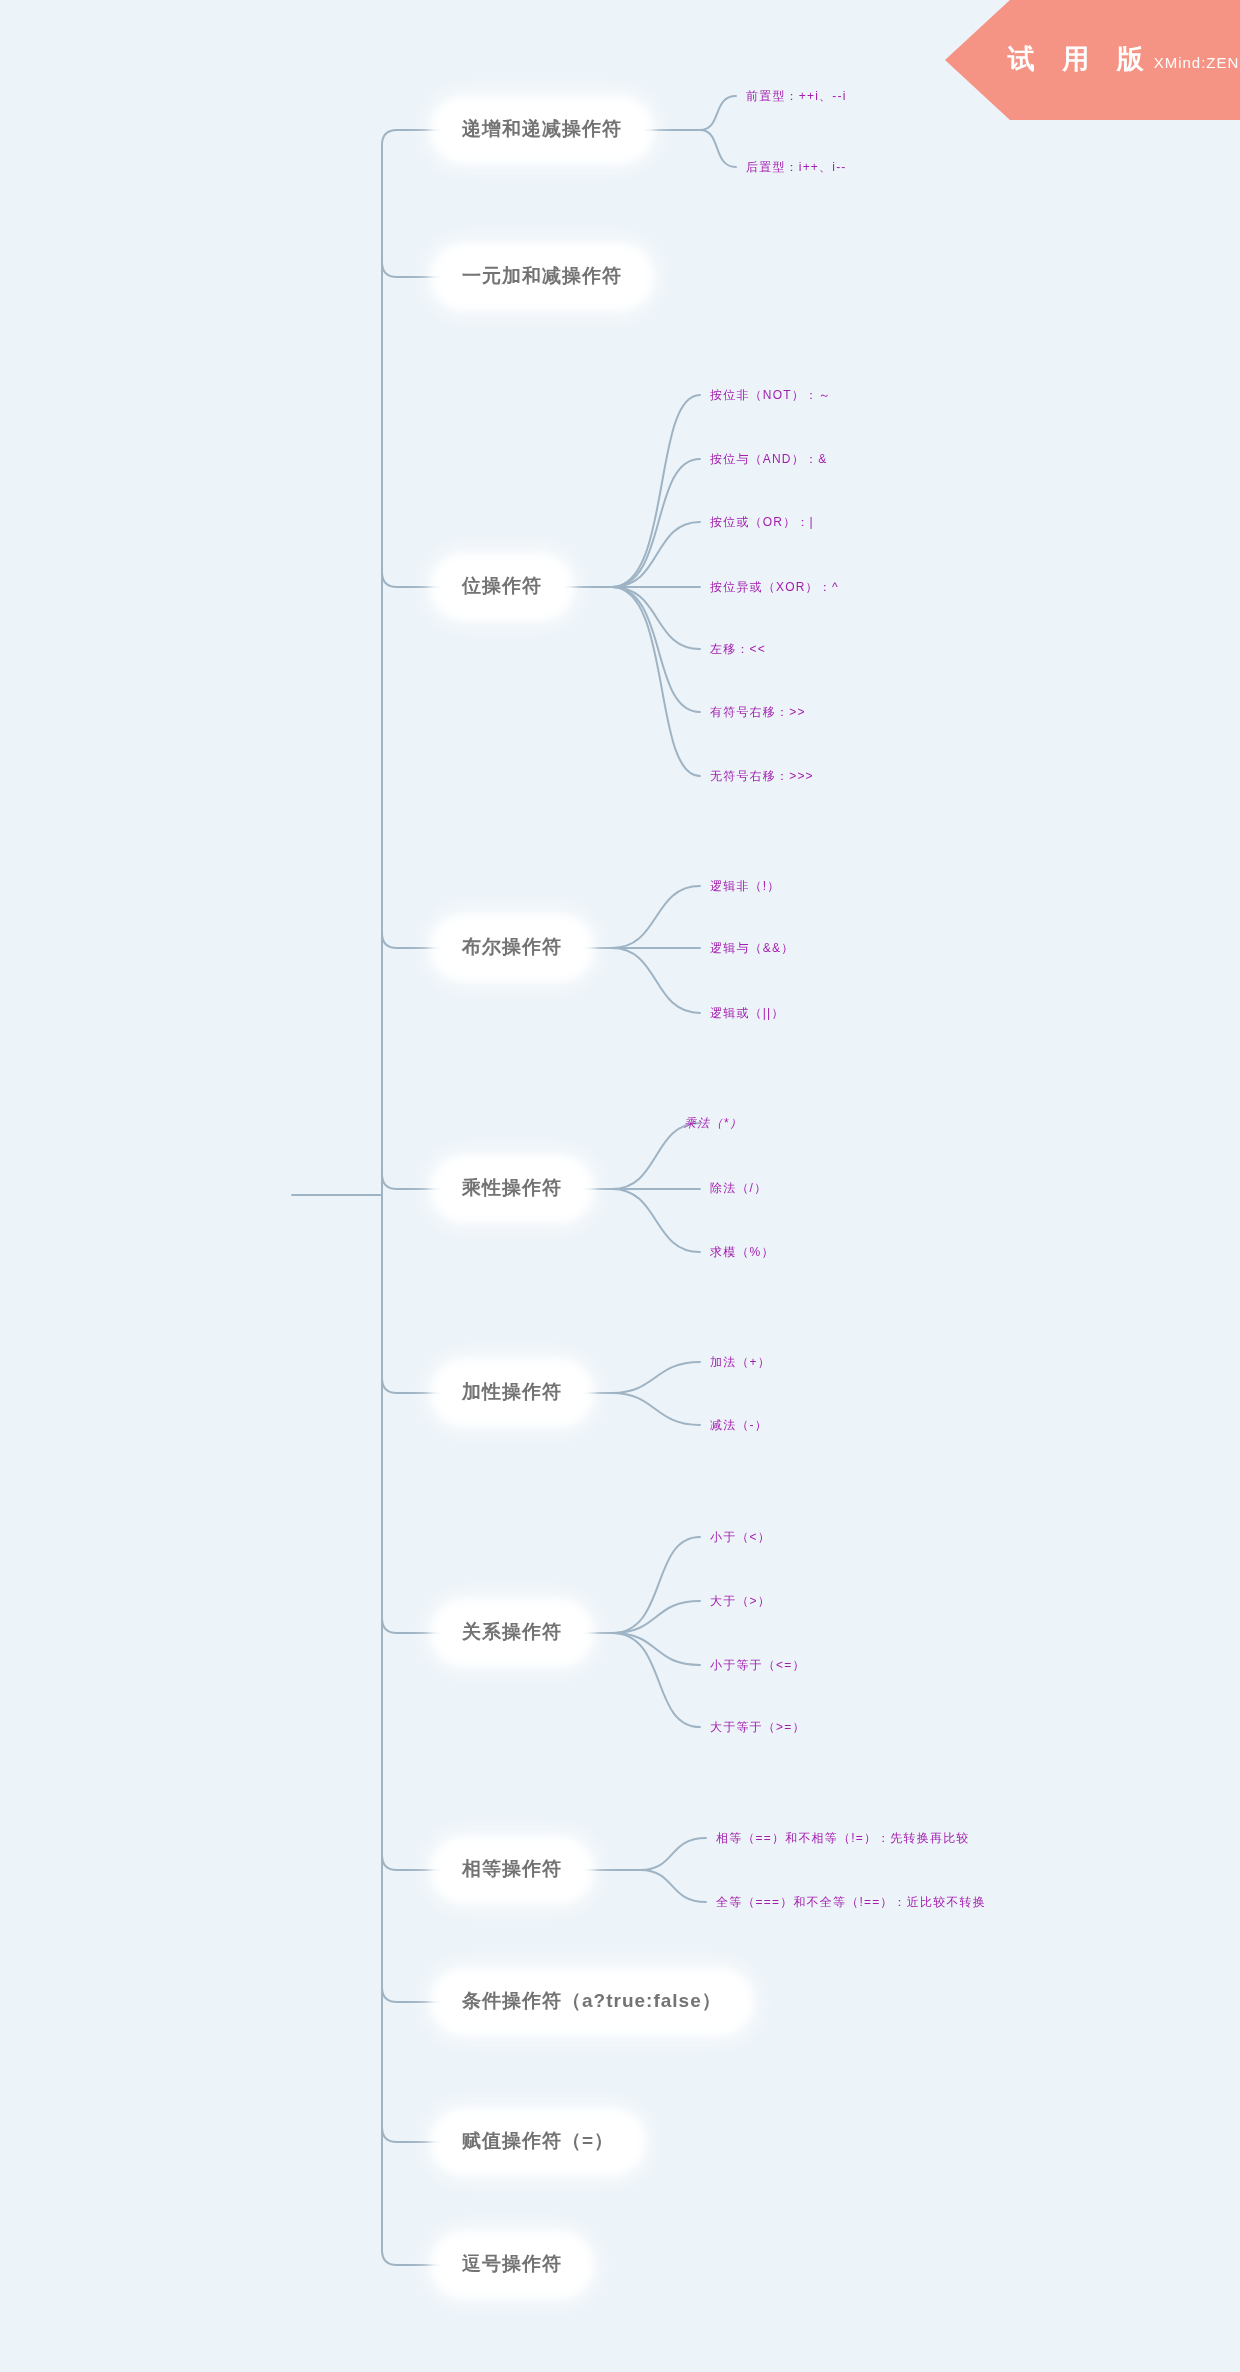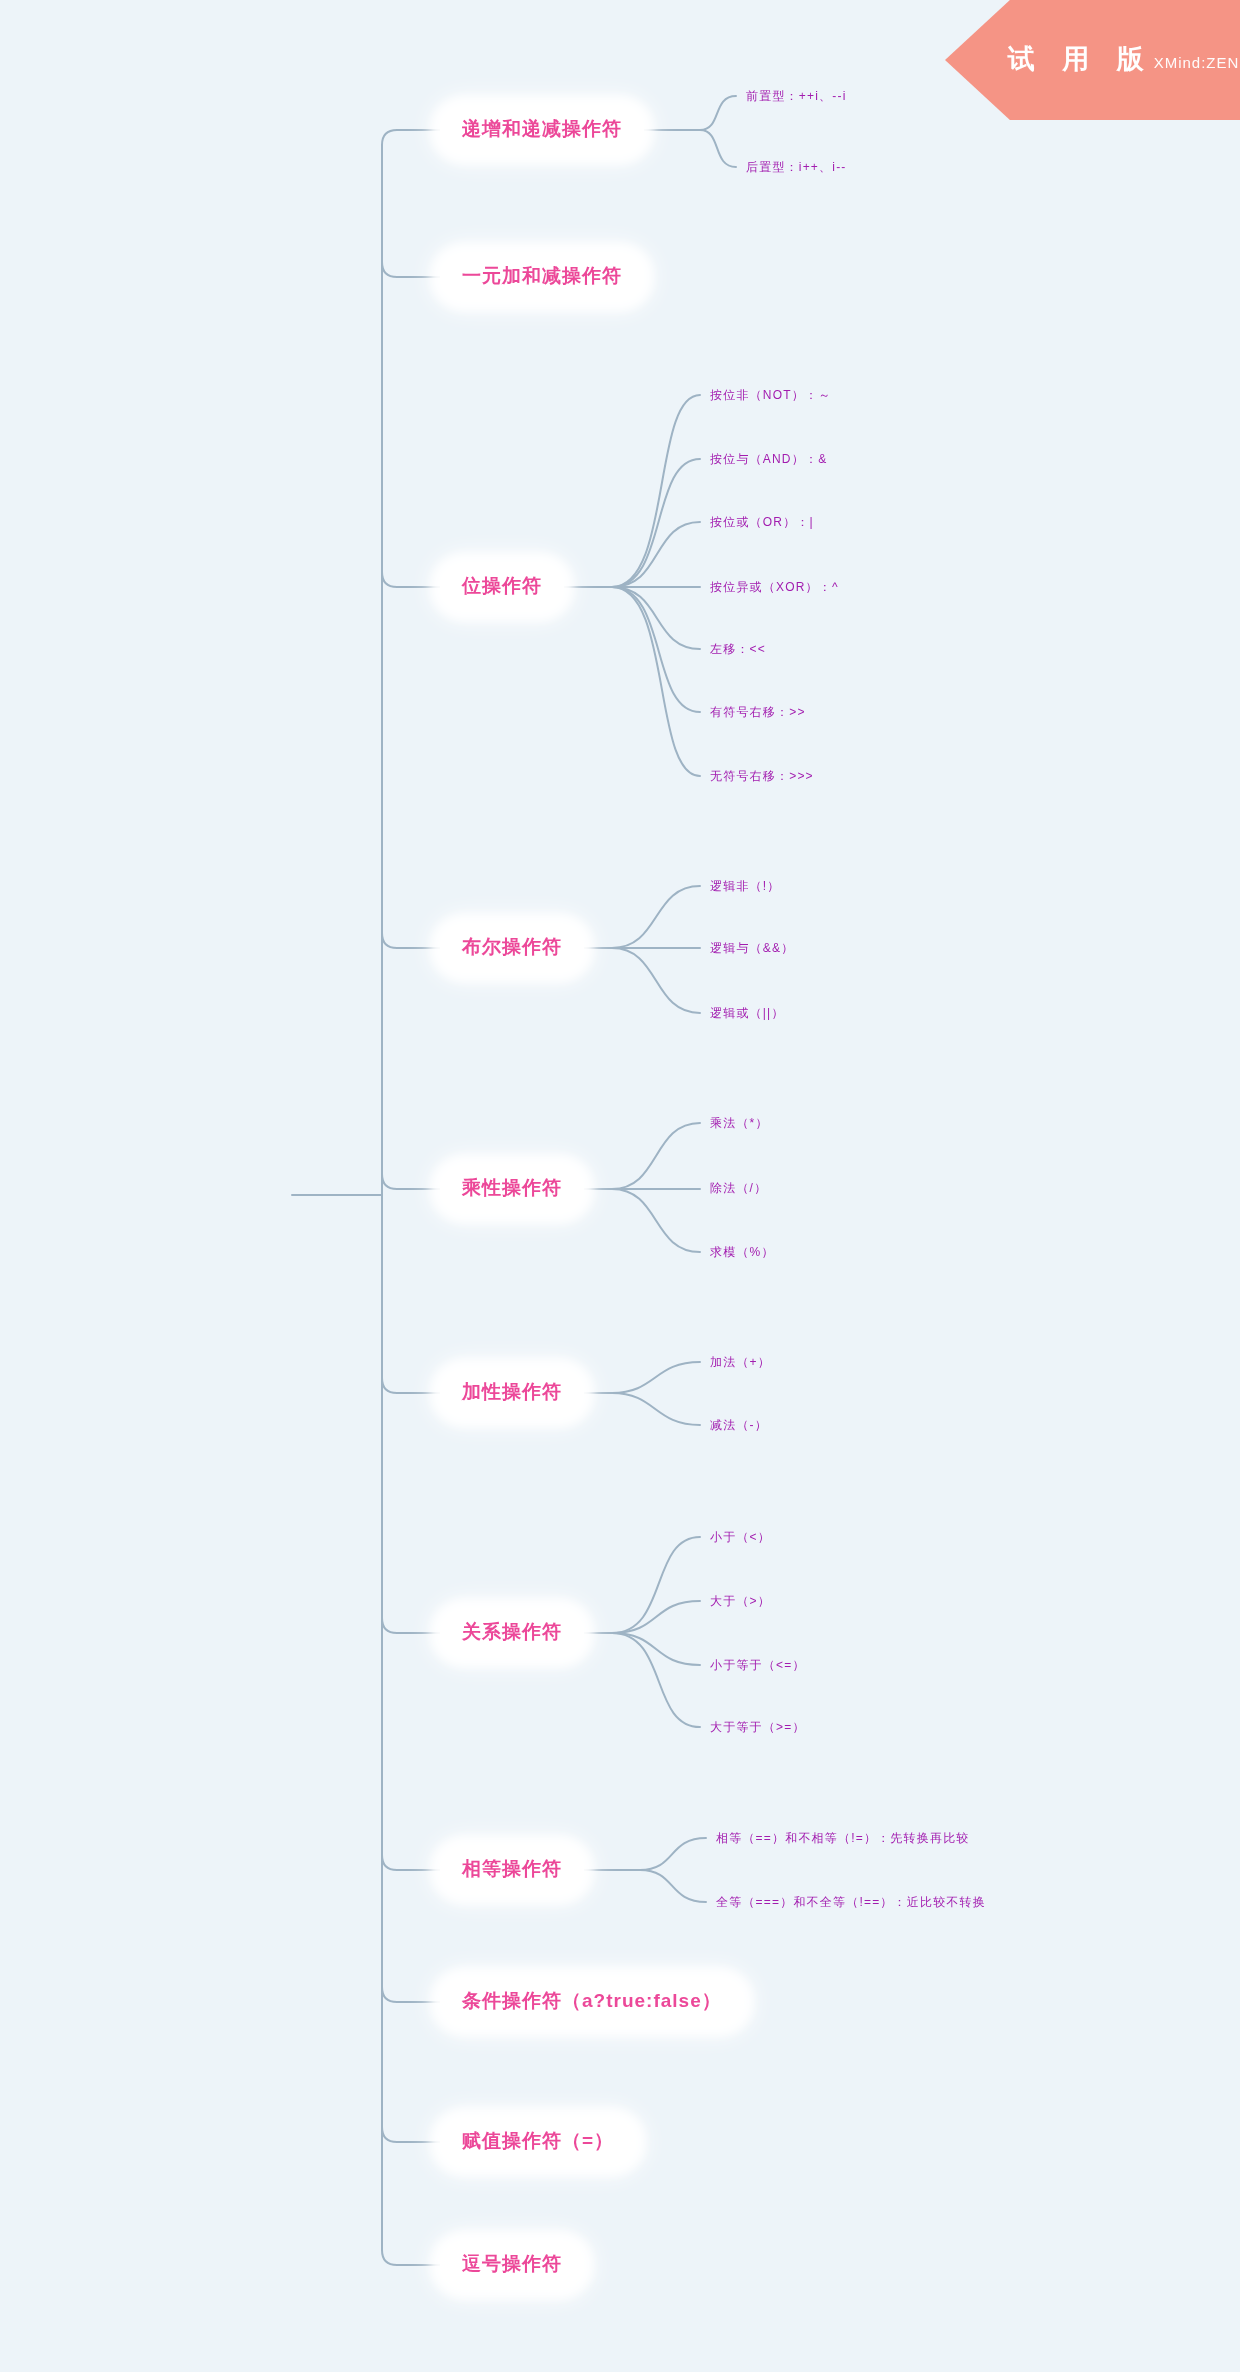--- a/index.html
+++ b/index.html
@@ -39,21 +39,21 @@
     z-index: 2;
     transform: translateY(-50%);
     white-space: nowrap;
   }
 
   .pill {
     display: inline-block;
     background: #ffffff;
     border-radius: 26px/22px;
     padding: 11px 22px 13px 22px;
-    color: #ec4899;
+    color: #737373;
     font-weight: bold;
     letter-spacing: 1px;
     box-shadow:
       0 0 10px 9px rgba(255,255,255,0.92),
       0 0 20px 14px rgba(255,255,255,0.55);
   }
 
   .root .pill {
     font-size: 30px;
     padding: 16px 30px 18px 30px;
@@ -227,21 +227,21 @@
   <div class="leaf" style="left:710px; top:522px;">按位或（OR）：|</div>
   <div class="leaf" style="left:710px; top:587px;">按位异或（XOR）：^</div>
   <div class="leaf" style="left:710px; top:649px;">左移：&lt;&lt;</div>
   <div class="leaf" style="left:710px; top:712px;">有符号右移：&gt;&gt;</div>
   <div class="leaf" style="left:710px; top:776px;">无符号右移：&gt;&gt;&gt;</div>
 
   <div class="leaf" style="left:710px; top:886px;">逻辑非（!）</div>
   <div class="leaf" style="left:710px; top:948px;">逻辑与（&amp;&amp;）</div>
   <div class="leaf" style="left:710px; top:1013px;">逻辑或（||）</div>
 
-  <div class="leaf" style="left:710px; top:1123px;">乘法（*）</div>
+  <div class="leaf" style="left:684px; top:1123px;font-style:italic;">乘法（*）</div>
   <div class="leaf" style="left:710px; top:1188px;">除法（/）</div>
   <div class="leaf" style="left:710px; top:1252px;">求模（%）</div>
 
   <div class="leaf" style="left:710px; top:1362px;">加法（+）</div>
   <div class="leaf" style="left:710px; top:1425px;">减法（-）</div>
 
   <div class="leaf" style="left:710px; top:1537px;">小于（&lt;）</div>
   <div class="leaf" style="left:710px; top:1601px;">大于（&gt;）</div>
   <div class="leaf" style="left:710px; top:1665px;">小于等于（&lt;=）</div>
   <div class="leaf" style="left:710px; top:1727px;">大于等于（&gt;=）</div>

